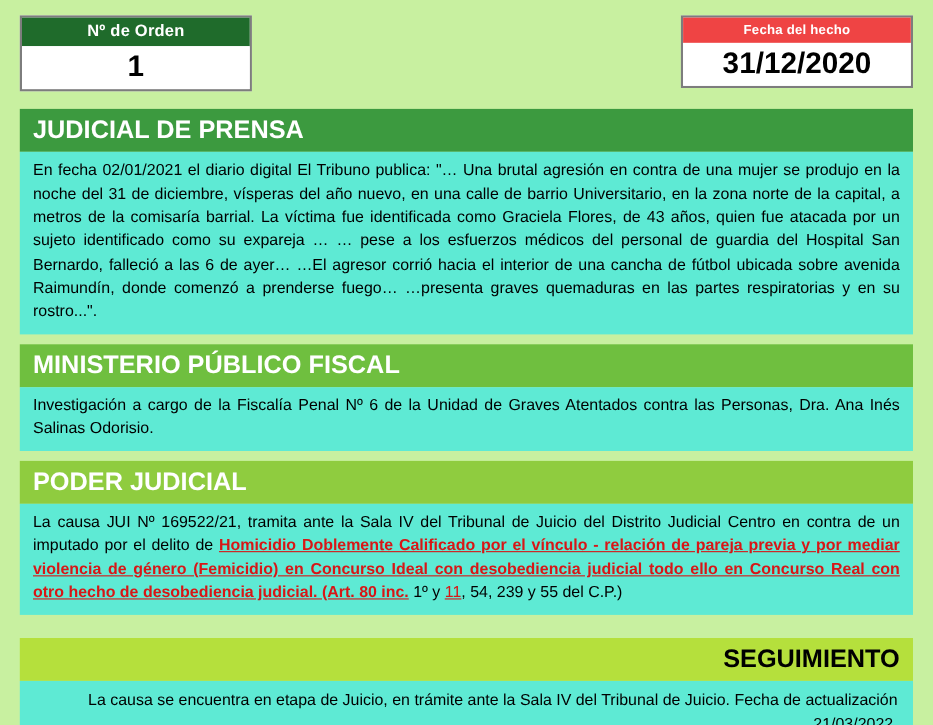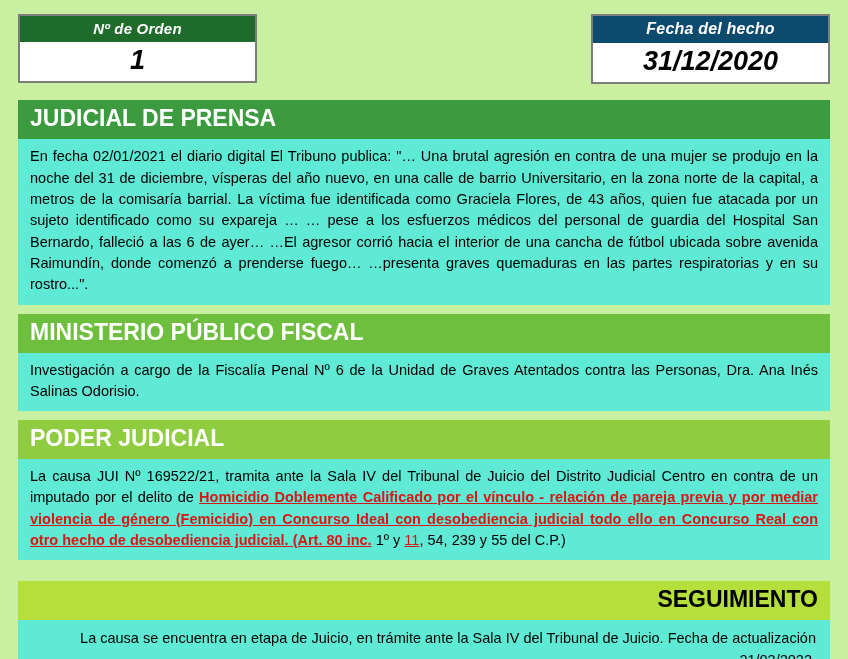--- a/index.html
+++ b/index.html
@@ -23,47 +23,46 @@
   }
 
   
   .top-row {
     display: flex;
     justify-content: space-between;
     align-items: flex-start;
     margin-bottom: 16px;
   }
   .top-box {
-    width: 239px;
+    width: 211px;
     border: 2px solid #7d7d7d;
     background: #ffffff;
     box-sizing: border-box;
-    font-style: italic;
   }
   .top-box .hdr {
     background: #1f6b2b;
     color: #ffffff;
     font-weight: bold;
     font-size: 15px;
     text-align: center;
     padding: 4px 2px 5px 2px;
     letter-spacing: 0.2px;
   }
   .top-box .val {
     background: #ffffff;
     color: #000000;
     text-align: center;
     font-size: 27px;
     font-weight: bold;
     padding: 4px 2px 7px 2px;
     line-height: 1.05;
   }
   .top-box.right .hdr {
-    background: #0c4a6e;
-    font-size: 16px;
+    background: #ef4444;
+    font-size: 12px;
   }
 
   
   .sec-hdr {
     color: #ffffff;
     font-size: 23px;
     font-weight: bold;
     padding: 5px 12px 7px 12px;
     box-sizing: border-box;
   }

